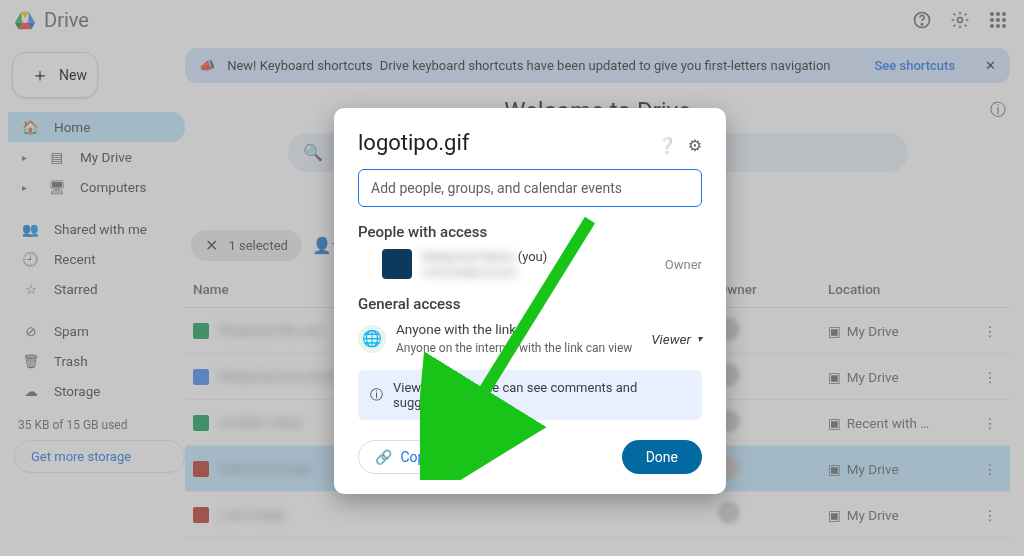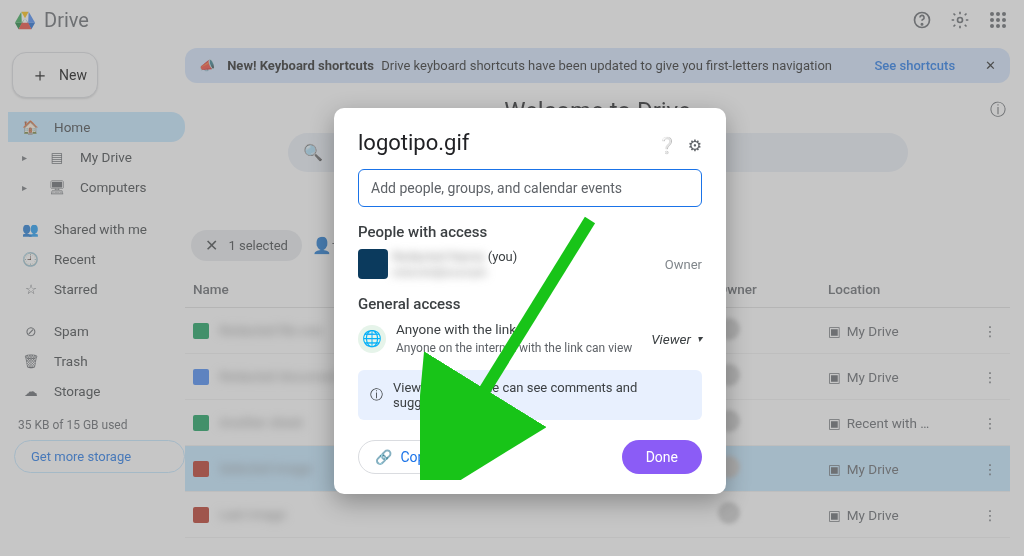--- a/index.html
+++ b/index.html
@@ -24,21 +24,21 @@
   .nav li.sub .nav-icon { margin-left:2px;}
   .nav li.active { background:#c2e7ff; }
   .nav-sep { height:12px; }
   .nav-icon { width:18px; height:18px; display:flex; align-items:center; justify-content:center; color:#5f6368; flex:0 0 18px;}
   .storage-text { font-size:12px; color:#5f6368; padding:12px 10px 8px;}
   .more-storage { display:inline-block; border:1px solid #c2e7ff; color:#1a73e8; font-size:13px; padding:8px 16px; border-radius:18px; margin-left:6px; cursor:pointer;}
 
   
   .content { flex:1; padding: 8px 14px 0 0; position:relative; }
   .banner { background:#d3e4fd; border-radius:12px; display:flex; align-items:center; padding:10px 14px; font-size:13px; color:#1f1f1f; gap:12px;}
-  .banner b { font-weight:700; margin-right:4px;}
+  .banner b { font-weight:400; margin-right:4px;}
   .banner .see-shortcuts { margin-left:auto; color:#1a73e8; font-weight:500; cursor:pointer;}
   .banner .close { margin-left:18px; cursor:pointer; }
 
   .welcome { text-align:center; font-size:24px; margin:14px 0 8px; color:#202124;}
   .info-chip { position:absolute; right:18px; top:60px; color:#5f6368;}
   .search { width:620px; margin:0 auto; background:#e9eef6; border-radius:26px; display:flex; align-items:center; padding:10px 16px; gap:10px; color:#5f6368;}
   .filters { display:flex; gap:8px; justify-content:center; margin:14px 0;}
   .chip { display:inline-flex; align-items:center; gap:6px; border:1px solid #dadce0; border-radius:8px; padding:6px 12px; font-size:13.5px; background:#fff; cursor:pointer;}
   .chip .chev { font-size:10px;}
 
@@ -63,32 +63,32 @@
   .scrim { position:absolute; inset:0; background:rgba(128,128,128,.45);}
 
   
   .dialog { position:absolute; left:334px; top:108px; width:392px; background:#fff; border-radius:10px; box-shadow:0 8px 24px rgba(0,0,0,.3); padding:22px 24px 20px;}
   .dlg-head { display:flex; align-items:flex-end; gap:10px; margin-bottom:14px;}
   .dlg-title{ font-size:22px; color:#202124; flex:1;}
   .dlg-ico{ color:#5f6368; cursor:pointer;}
   .add-input{ width:100%; border:1px solid #1a73e8; border-radius:6px; padding:10px 12px; font-size:14px; outline:none;}
   .add-input::placeholder{color:#5f6368;}
   .section-h{ font-size:15px; font-weight:500; margin:16px 0 8px;}
-  .person-row{display:flex; align-items:center; gap:4px; font-size:13px;}
+  .person-row{display:flex; align-items:center; gap:10px; font-size:13px;margin-left:24px;}
   .person-av{width:30px;height:30px;border-radius:4px;background:#0b3a5d;}
   .person-role{margin-left:auto; color:#80868b; font-size:13px;}
   .ga-row{display:flex; align-items:center; gap:10px; margin-top:6px;}
   .globe{width:28px;height:28px;border-radius:50%;background:#e6f4ea;display:flex;align-items:center;justify-content:center;color:#1e8e3e;}
   .ga-text .t1{font-size:13.5px; display:flex; align-items:center; gap:6px;}
   .ga-text .t2{font-size:12px;color:#5f6368;}
   .viewer-dd{margin-left:auto; font-size:13.5px; display:flex; align-items:center; gap:6px; cursor:pointer;font-style:italic;}
   .note-box{background:#e8f0fe; border-radius:6px; display:flex; align-items:center; gap:10px; padding:10px 12px; margin-top:14px; font-size:13px;}
   .dlg-foot{display:flex; align-items:center; margin-top:20px;}
   .copy-btn{display:inline-flex; align-items:center; gap:8px; border:1px solid #dadce0; border-radius:20px; padding:8px 16px; font-size:14px; color:#1a73e8; background:#fff; cursor:pointer;}
-  .done-btn{margin-left:auto; background:#8b5cf6; color:#fff; border:none; border-radius:20px; padding:9px 24px; font-size:14px; cursor:pointer;}
+  .done-btn{margin-left:auto; background:#0369a1; color:#fff; border:none; border-radius:20px; padding:9px 24px; font-size:14px; cursor:pointer;}
 
   
   .arrow-svg{position:absolute; left:420px; top:200px; pointer-events:none;}
 </style>
 </head>
 <body>
 
 <div class="topbar">
   <span class="logo-triangle">
     <svg viewBox="0 0 24 24" width="22" height="22">

